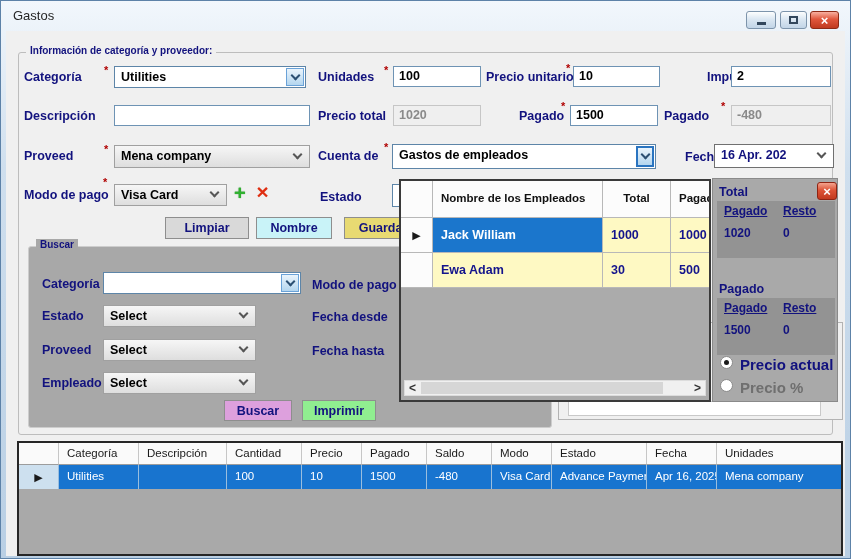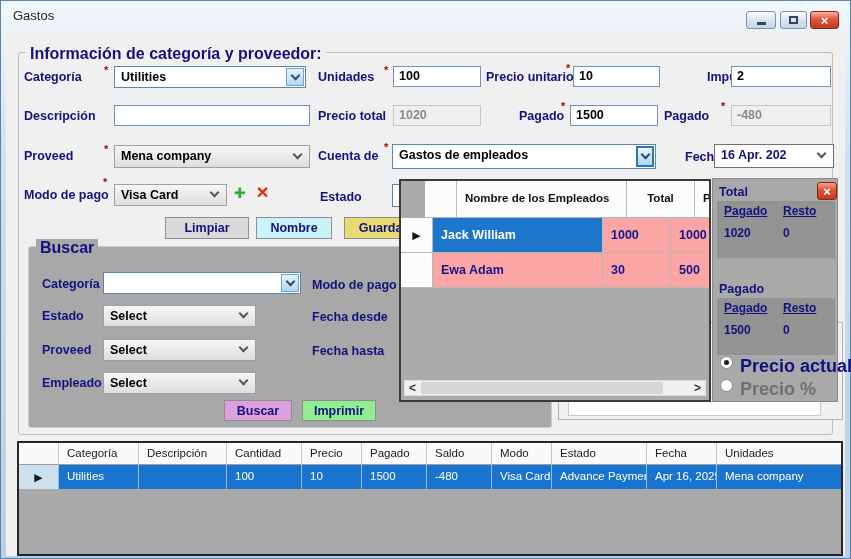--- a/index.html
+++ b/index.html
@@ -24,21 +24,21 @@
   }
   .winbtn.close { background:linear-gradient(180deg,#f8b0a0,#e0573d 45%,#c03a20); border-color:#8e2a16; }
   .win-min-glyph { width:9px; height:3px; background:#33475c; margin-top:6px; }
   .win-max-glyph { width:9px; height:8px; border:2px solid #33475c; }
   .win-close-glyph { color:#fff; font-weight:bold; font-size:13px; line-height:1; }
 
   .client { position:absolute; left:6px; top:31px; width:839px; height:525px; background:#f0f0f0; }
 
   
   .groupbox { position:absolute; border:1px solid #bdbdbd; border-radius:3px; }
-  .legend { position:absolute; font-size:16px; font-weight:bold; color:#12127e; padding:0 4px; white-space:nowrap; }
+  .legend { position:absolute; font-size:10px; font-weight:bold; color:#12127e; padding:0 4px; white-space:nowrap; }
 
   
   .lbl { position:absolute; font-size:12.5px; font-weight:bold; color:#12127e; white-space:nowrap; }
   .req { position:absolute; font-size:11px; font-weight:bold; color:#b00000; }
   .tb {
     position:absolute; background:#fff; border:1px solid #6e93b4; font-size:12.5px; font-weight:bold;
     color:#000; padding:2px 5px; white-space:nowrap; overflow:hidden;
   }
   .tb.disabled { background:#efefef; border-color:#c6c6c6; color:#8a8a8a; }
   .combo {
@@ -57,21 +57,21 @@
   .chev-plain { position:absolute; right:8px; top:50%; width:7px; height:7px; margin-top:-6px; border-right:2px solid #565656; border-bottom:2px solid #565656; transform:rotate(45deg); }
 
   .btn {
     position:absolute; height:22px; display:flex; align-items:center; justify-content:center;
     font-size:12.5px; font-weight:bold; color:#12127e; border:1px solid #8e8e8e; background:#d9d9d9;
   }
 
   
   .popup { position:absolute; left:399px; top:179px; width:312px; height:223px; background:#ababab; border:2px solid #3a3a3a; z-index:30; overflow:hidden; }
   .pgrow { position:absolute; left:0; display:flex; }
-  .pgcell { border-right:1px solid #b8b8b8; border-bottom:1px solid #b8b8b8; background:#fca5a5; overflow:hidden; display:flex; align-items:center; }
+  .pgcell { border-right:1px solid #b8b8b8; border-bottom:1px solid #b8b8b8; background:#fef9c3; overflow:hidden; display:flex; align-items:center; }
   .pg-hdr { background:#fcfcfc; font-weight:bold; font-size:11.5px; color:#111; line-height:1.15; }
   .pg-num { font-weight:bold; font-size:12.5px; color:#14148c; padding-left:8px; }
   .pg-name { font-weight:bold; font-size:12.5px; color:#14148c; padding-left:8px; }
   .pg-name.sel { background:#1b76cc; color:#fff; }
   .pg-rh { background:#fcfcfc; justify-content:center; }
   .hscroll { position:absolute; left:3px; top:199px; width:302px; height:16px; background:#f0f0f0; border:1px solid #dcdcdc; z-index:31; }
   .hscroll .arrow { position:absolute; top:0; width:15px; height:14px; display:flex; align-items:center; justify-content:center; font-size:12px; font-weight:bold; color:#333; }
   .hscroll .thumb { position:absolute; left:16px; top:1px; width:242px; height:12px; background:#d6d6d6; }
 
   
@@ -80,21 +80,21 @@
     position:absolute; left:104px; top:3px; width:20px; height:18px; border:1px solid #8f2413; border-radius:3px;
     background:linear-gradient(180deg,#f4a38e,#dd5336 45%,#c23a1f);
     color:#fff; font-weight:bold; font-size:13px; display:flex; align-items:center; justify-content:center;
   }
   .sumbox { position:absolute; left:4px; width:118px; height:57px; background:#939393; display:flex; }
   .sumcol { flex:1; padding:3px 0 0 7px; }
   .sumhdr { display:block; font-size:12px; font-weight:bold; color:#12127e; text-decoration:underline; }
   .sumval { display:block; font-size:12px; font-weight:bold; color:#12127e; margin-top:8px; }
   .radio { position:absolute; width:13px; height:13px; border-radius:50%; background:#fff; border:1px solid #8a8a8a; }
   .radio .dot { position:absolute; left:3px; top:3px; width:5px; height:5px; border-radius:50%; background:#1a1a1a; }
-  .radio-lbl { position:absolute; font-size:18px; font-weight:bold; color:#12127e; white-space:nowrap; }
+  .radio-lbl { position:absolute; font-size:15px; font-weight:bold; color:#12127e; white-space:nowrap; }
   .radio-lbl.off { color:#6f6f6f; }
 
   
   .bgrid { position:absolute; left:17px; top:441px; width:826px; height:115px; border:2px solid #262626; background:#a9a9a9; z-index:10; overflow:hidden; }
   .bg-row { position:absolute; left:0; display:flex; }
   .bg-hcell { background:#fafafa; border-right:1px solid #c6c6c6; border-bottom:1px solid #9c9c9c; font-size:11.5px; color:#1a1a1a; padding:4px 0 0 8px; overflow:hidden; white-space:nowrap; }
   .bg-dcell { background:#1874cf; border-right:1px solid #9abede; font-size:11.5px; color:#fff; padding:5px 0 0 8px; overflow:hidden; white-space:nowrap; }
   .bg-rh { background:#cde0ef; color:#1a1a1a; display:flex; align-items:center; justify-content:center; padding:0; }
 
   .icon-plus { position:absolute; font-size:20px; font-weight:900; color:#30b130; line-height:1; text-shadow:0 0 1px #1d7a1d; }
@@ -249,21 +249,21 @@
     <div class="bg-dcell" style="width:65px;">1500</div>
     <div class="bg-dcell" style="width:65px;">-480</div>
     <div class="bg-dcell" style="width:60px;">Visa Card</div>
     <div class="bg-dcell" style="width:95px;">Advance Payment</div>
     <div class="bg-dcell" style="width:70px;">Apr 16, 2025</div>
     <div class="bg-dcell" style="width:124px;border-right:none;">Mena company</div>
   </div>
 </div>
 
 <div class="popup">
-  <div class="pgrow" style="top:0;height:37px;margin-left:24px;">
+  <div class="pgrow" style="top:0;height:37px;">
     <div class="pgcell pg-hdr pg-rh" style="width:32px;"></div>
     <div class="pgcell pg-hdr" style="width:170px;padding-left:8px;">Nombre de los Empleados</div>
     <div class="pgcell pg-hdr" style="width:68px;justify-content:center;">Total</div>
     <div class="pgcell pg-hdr" style="width:62px;padding-left:8px;">Pagado</div>
   </div>
   <div class="pgrow" style="top:37px;height:35px;">
     <div class="pgcell pg-rh" style="width:32px;">
         <span class="row-arrow">▶</span>
       </div>
     <div class="pgcell pg-name sel" style="width:170px;">Jack William</div>

